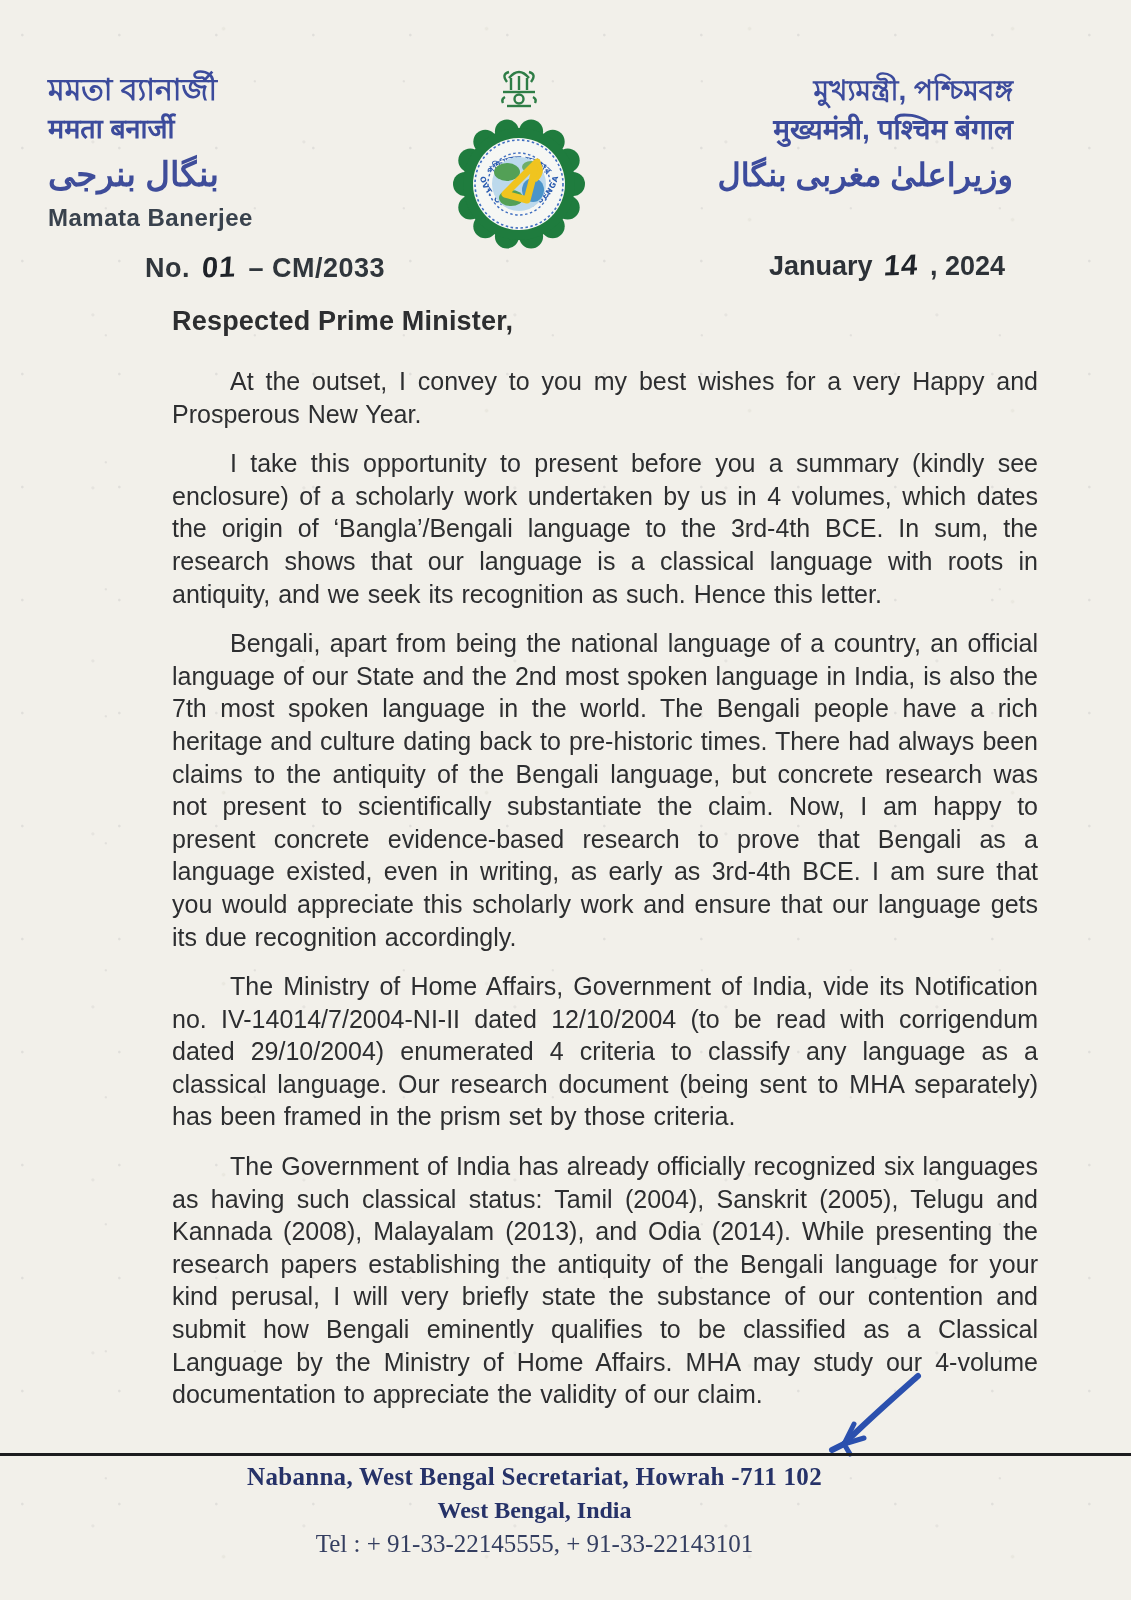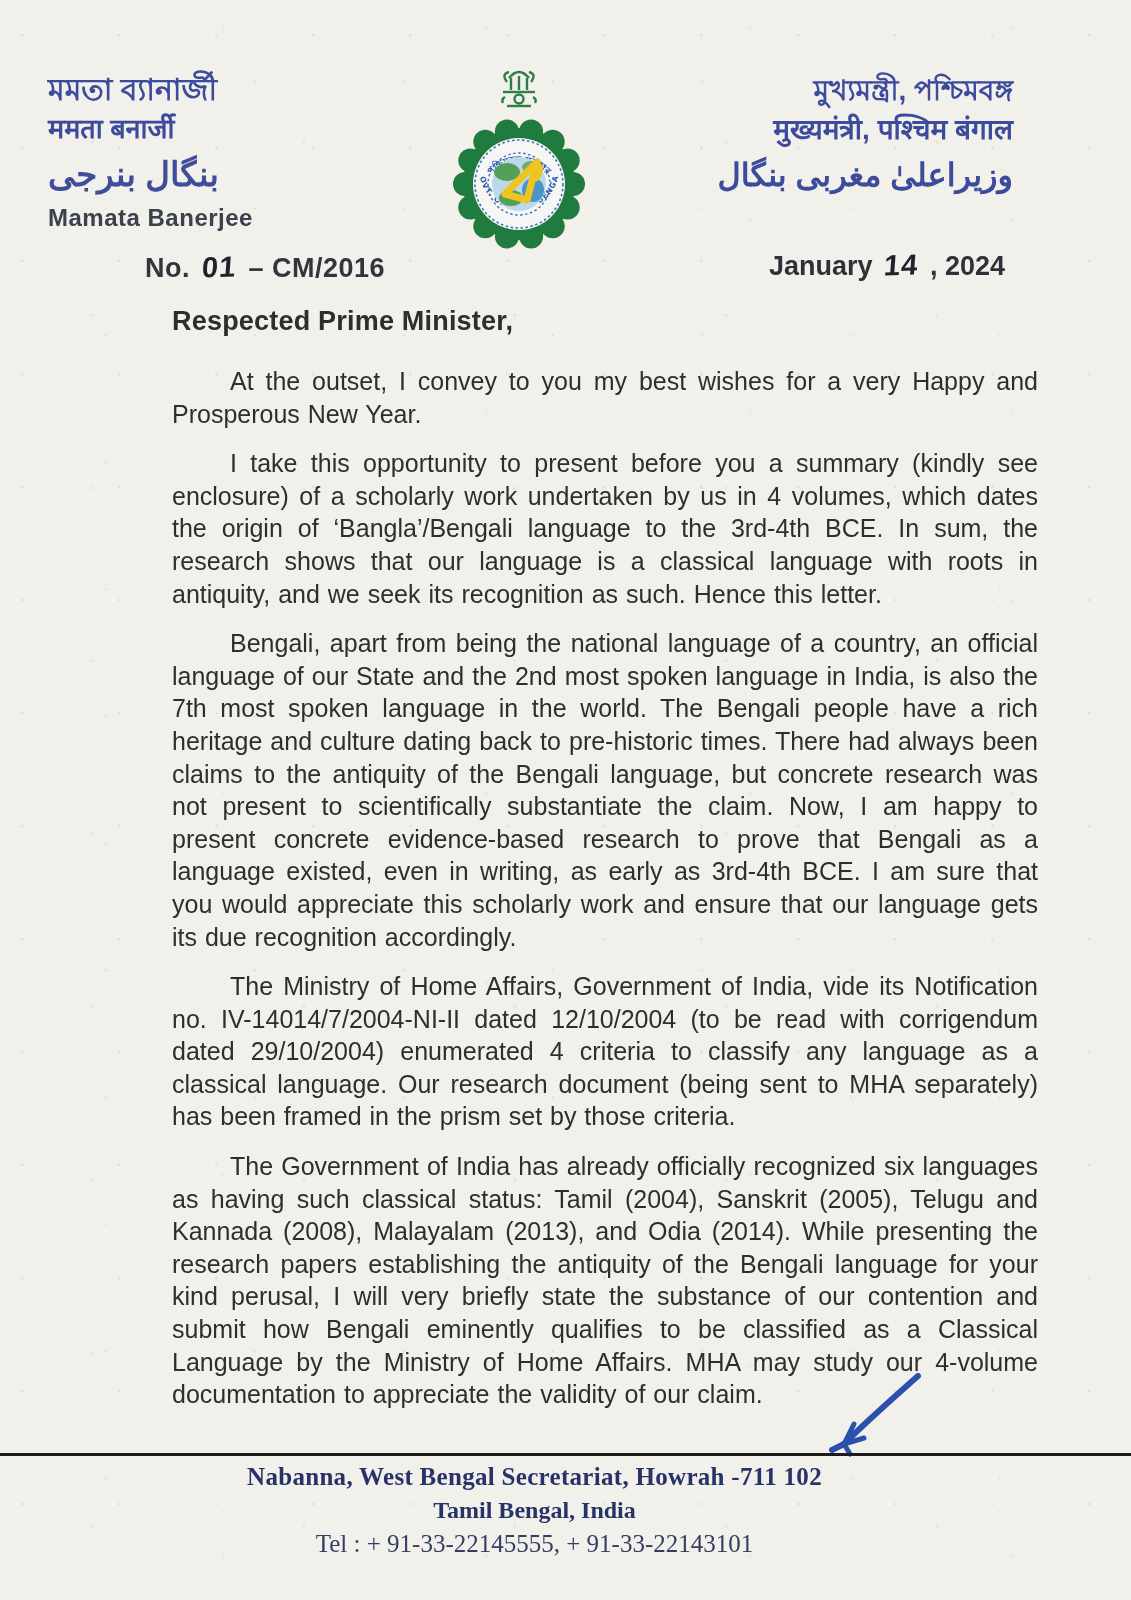--- a/index.html
+++ b/index.html
@@ -164,21 +164,21 @@
 
   <div class="hdr-right">
     <div class="indic-1">মুখ্যমন্ত্রী, পশ্চিমবঙ্গ</div>
     <div class="indic-2">मुख्यमंत्री, पश्चिम बंगाल</div>
     <div class="urdu">وزیراعلیٰ مغربی بنگال</div>
   </div>
 
   <div class="ref-line">
     <span>No.</span>
     <span class="handwritten">01</span>
-    <span>– CM/2016</span>
+    <span>– CM/2033</span>
   </div>
 
   <div class="date-line">
     <span>January</span>
     <span class="handwritten">14</span>
     <span>, 2024</span>
   </div>
 
   <div class="letter-body">
     <div class="salutation">Respected Prime Minister,</div>
@@ -197,17 +197,17 @@
         <path d="M24 76 L34 56" stroke-width="5"></path>
         <path d="M24 76 L12 82" stroke-width="6"></path>
         <path d="M24 76 L30 86" stroke-width="5"></path>
       </g>
     </svg>
   </div>
 
   <div class="footer-rule"></div>
   <div class="footer">
     <div class="f1">Nabanna, West Bengal Secretariat, Howrah -711 102</div>
-    <div class="f2">Tamil Bengal, India</div>
+    <div class="f2">West Bengal, India</div>
     <div class="f3">Tel : + 91-33-22145555, + 91-33-22143101</div>
   </div>
 
 </div>
 
 </body></html>

